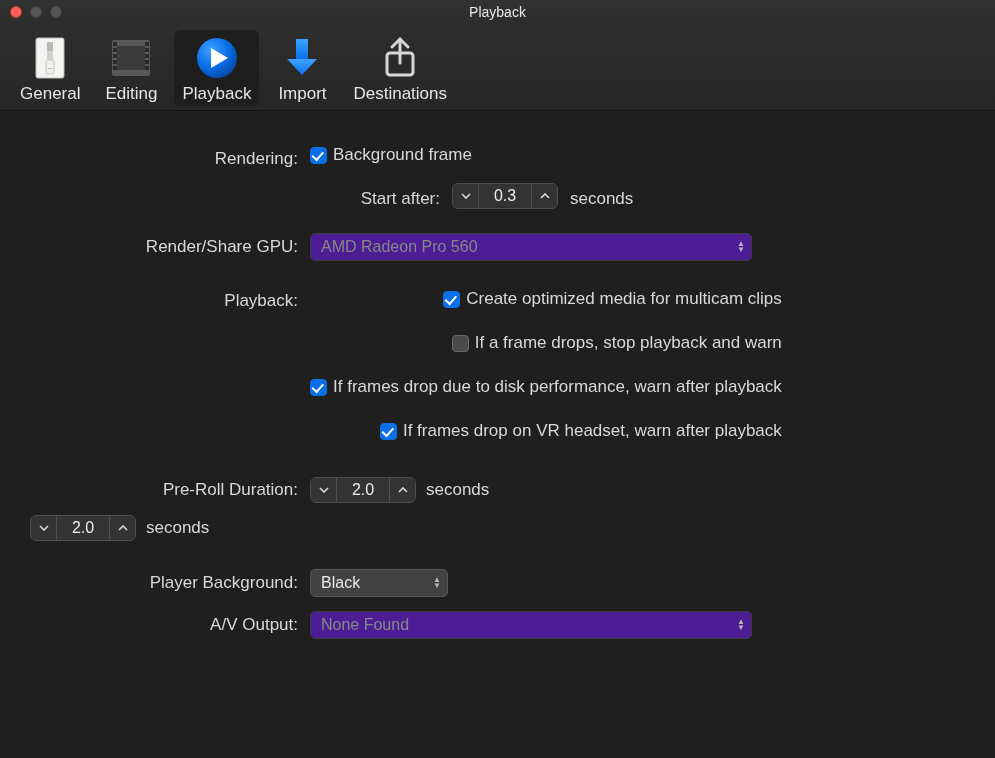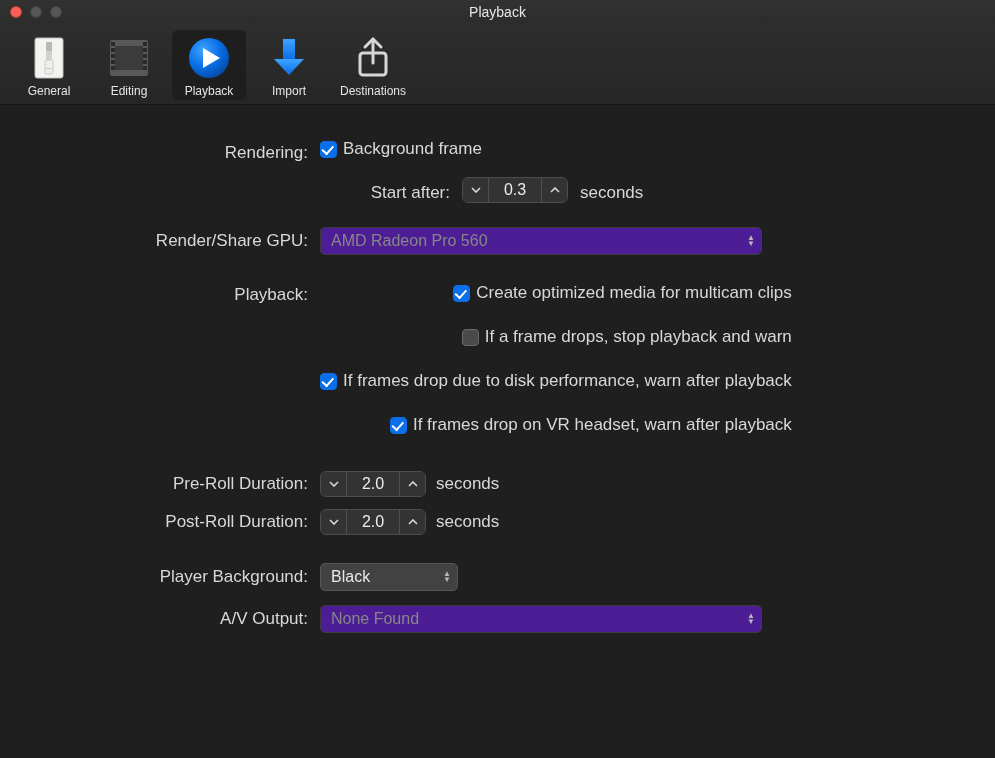--- a/index.html
+++ b/index.html
@@ -58,28 +58,28 @@
     background: #1e1e1e;
   }
   .tool-icon {
     width: 58px;
     height: 48px;
     display: flex;
     align-items: center;
     justify-content: center;
   }
   .tool-label {
-    font-size: 12px;
+    font-size: 17px;
     color: #e6e5e5;
     margin-top: 2px;
   }
 
   
   .content {
-    padding: 34px 30px 30px 40px;
+    padding: 34px 30px 30px 30px;
   }
 
   .row {
     display: flex;
     align-items: center;
     margin-bottom: 6px;
   }
   .row .lbl {
     width: 280px;
     text-align: right;
@@ -370,21 +370,20 @@
           <svg width="10" height="6">
               <polyline points="1,5 5,1 9,5" fill="none" stroke="#d8d8d8" stroke-width="1.6"></polyline>
             </svg>
         </div>
       </div>
       <span class="unit">seconds</span>
     </div>
   </div>
 
   <div class="row" style="margin-top:12px">
-    <div class="lbl">Post-Roll Duration:</div>
     <div class="ctl">
       <div class="stepper">
         <div class="btn dec">
           <svg width="10" height="6">
               <polyline points="1,1 5,5 9,1" fill="none" stroke="#d8d8d8" stroke-width="1.6"></polyline>
             </svg>
         </div>
         <div class="val">2.0</div>
         <div class="btn inc">
           <svg width="10" height="6">

